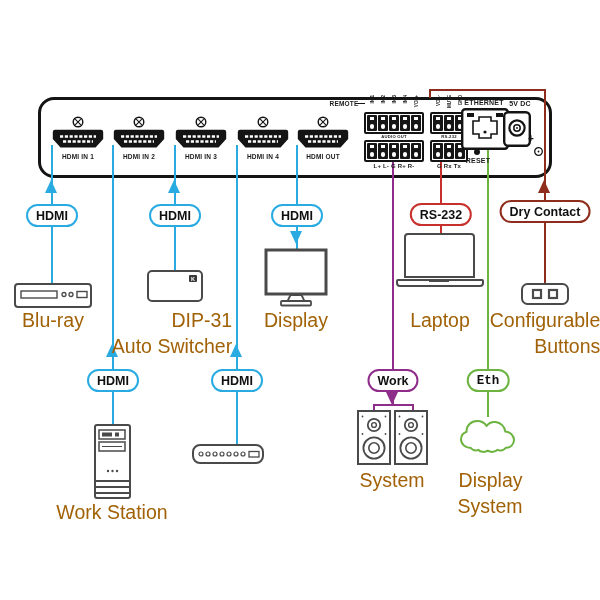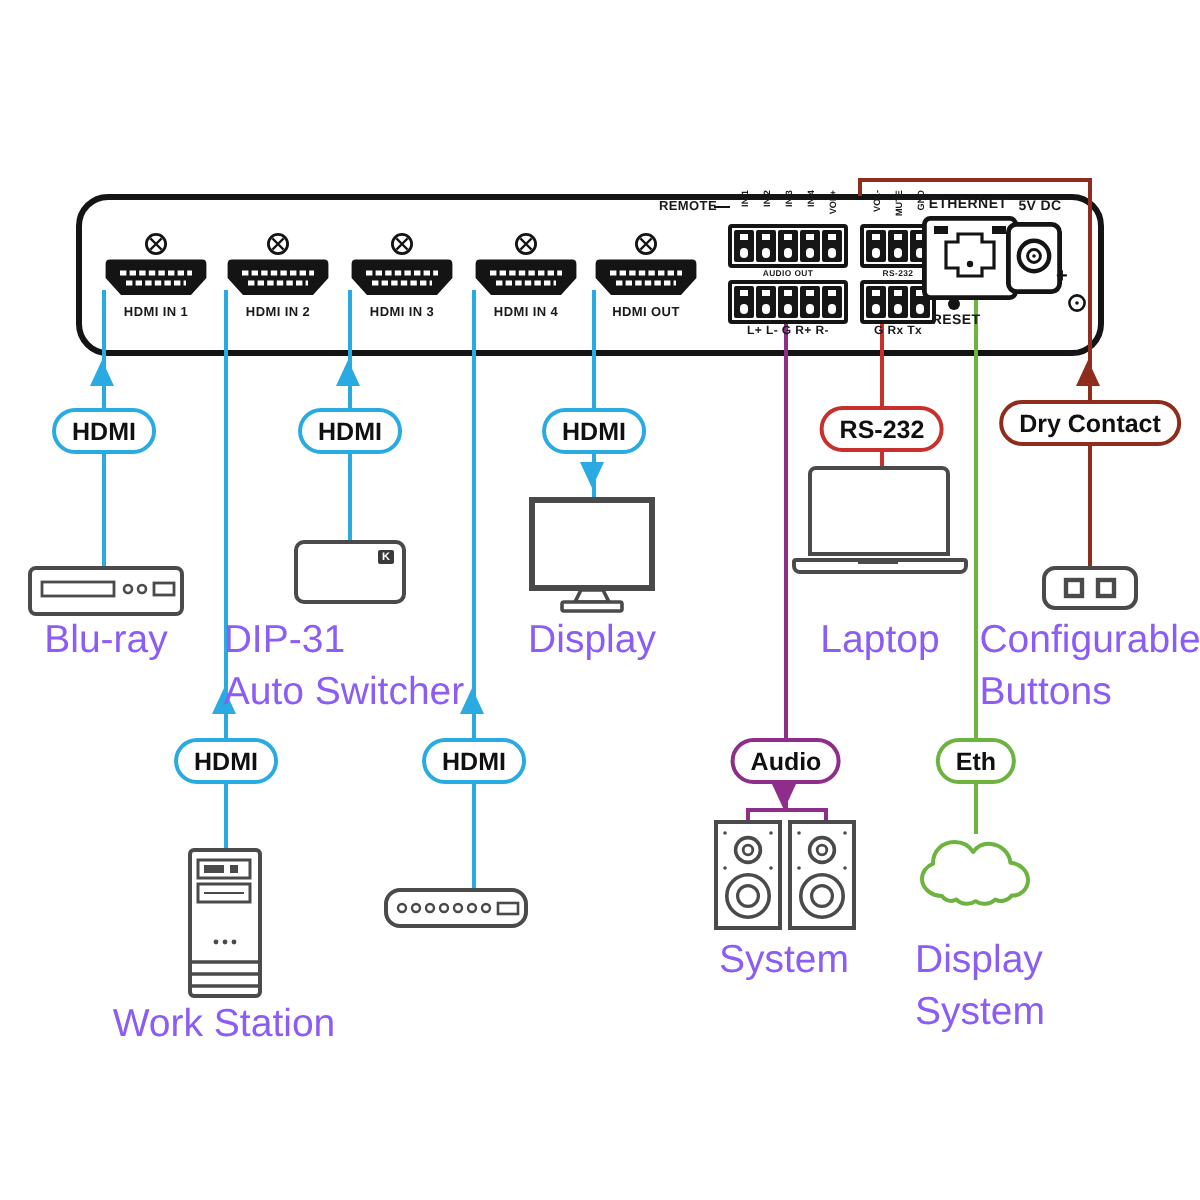--- a/index.html
+++ b/index.html
@@ -12,26 +12,26 @@
   .tblock{position:absolute;display:flex;gap:1px;border:2px solid #141414;background:#fff;padding:1px;border-radius:2px;z-index:2;}
   .tcell{width:10px;height:16px;position:relative;background:#161616;border-radius:1px;}
   .tcell::before{content:"";position:absolute;top:2px;left:3px;width:4px;height:3px;background:#fff;}
   .tcell::after{content:"";position:absolute;bottom:2.5px;left:2.7px;width:4.5px;height:4.5px;border-radius:50%;background:#fff;}
   .line{position:absolute;width:2px;z-index:1;}
   .hline{position:absolute;height:2px;z-index:1;}
   .f-hdmi{background:#29ABE2;} .f-rs{background:#C8312B;} .f-dry{background:#8F2D1C;}
   .f-audio{background:#8E2D8A;} .f-eth{background:#6CB33F;}
   .pill{position:absolute;transform:translateX(-50%);height:19px;padding:0 8px;display:flex;align-items:center;border-radius:12px;background:#fff;border:2.2px solid #000;font-size:12.5px;font-weight:700;color:#101010;white-space:nowrap;z-index:5;}
   .b-hdmi{border-color:#29ABE2;} .b-rs{border-color:#C8312B;} .b-dry{border-color:#8F2D1C;}
-  .b-audio{border-color:#8E2D8A;} .b-eth{border-color:#6CB33F;}
+  .b-audio{border-color:#8E2D8A;} .b-eth{border-color:#6CB33F;font-family:Liberation Mono, monospace;}
   .tri{position:absolute;width:0;height:0;z-index:4;}
   .tri-up{border-left:6.5px solid transparent;border-right:6.5px solid transparent;border-bottom:13px solid currentColor;}
   .tri-down{border-left:6.5px solid transparent;border-right:6.5px solid transparent;border-top:13px solid currentColor;}
   .t-hdmi{color:#29ABE2;} .t-dry{color:#8F2D1C;} .t-audio{color:#8E2D8A;}
-  .cap{position:absolute;transform:translateX(-50%);font-size:19.5px;line-height:26px;color:#8b5cf6;text-align:left;white-space:nowrap;z-index:6;}
+  .cap{position:absolute;transform:translateX(-50%);font-size:19.5px;line-height:26px;color:#a16207;text-align:right;white-space:nowrap;z-index:6;}
   .cap span{display:block;}
   .dev{position:absolute;z-index:6;}
   .dipbox{position:absolute;width:52px;height:28px;border:2px solid #4A4A4A;border-radius:5px;background:#fff;z-index:6;}
   .kbadge{position:absolute;right:4px;top:3px;width:8px;height:7px;background:#3a3a3a;color:#fff;font-size:5.5px;font-weight:700;display:flex;align-items:center;justify-content:center;border-radius:1px;}
   .lapscreen{position:absolute;left:404px;top:233px;width:67px;height:41px;border:2.5px solid #4A4A4A;border-radius:4px 4px 0 0;background:#fff;z-index:6;}
   .lapbase{position:absolute;left:396px;top:279px;width:84px;height:4px;border:2px solid #4A4A4A;border-radius:2px 2px 4px 4px;background:#fff;z-index:6;}
   .lapnotch{position:absolute;left:429px;top:279px;width:20px;height:2.5px;background:#4A4A4A;z-index:7;}
   .resetdot{position:absolute;left:474px;top:149px;width:6px;height:6px;border-radius:50%;background:#141414;z-index:3;}
   .plus{position:absolute;left:528px;top:133px;font-size:10px;font-weight:700;color:#141414;z-index:3;}
 </style>
@@ -195,21 +195,21 @@
   <div class="tri tri-down t-audio" style="left:386px;top:392px"></div>
   <div class="tri tri-up t-dry" style="left:538px;top:180px"></div>
 
   <div class="pill b-hdmi" style="left:52px;top:204px">HDMI</div>
   <div class="pill b-hdmi" style="left:175px;top:204px">HDMI</div>
   <div class="pill b-hdmi" style="left:297px;top:204px">HDMI</div>
   <div class="pill b-rs" style="left:441px;top:203px">RS-232</div>
   <div class="pill b-dry" style="left:545px;top:200px">Dry Contact</div>
   <div class="pill b-hdmi" style="left:113px;top:369px">HDMI</div>
   <div class="pill b-hdmi" style="left:237px;top:369px">HDMI</div>
-  <div class="pill b-audio" style="left:393px;top:369px">Audio</div>
+  <div class="pill b-audio" style="left:393px;top:369px">Work</div>
   <div class="pill b-eth" style="left:488px;top:369px">Eth</div>
 
   <svg class="dev" style="left:14px;top:283px" width="78" height="25">
     <rect x="1" y="1" width="76" height="23" rx="3" fill="#fff" stroke="#4A4A4A" stroke-width="2"></rect>
     <rect x="7" y="8" width="36" height="7" fill="none" stroke="#4A4A4A" stroke-width="1.4"></rect>
     <circle cx="50" cy="11.5" r="2" fill="none" stroke="#4A4A4A" stroke-width="1.3"></circle>
     <circle cx="57" cy="11.5" r="2" fill="none" stroke="#4A4A4A" stroke-width="1.3"></circle>
     <rect x="63" y="8.5" width="10" height="6" fill="none" stroke="#4A4A4A" stroke-width="1.4"></rect>
   </svg>
   <div class="cap" style="left:53px;top:307px">

